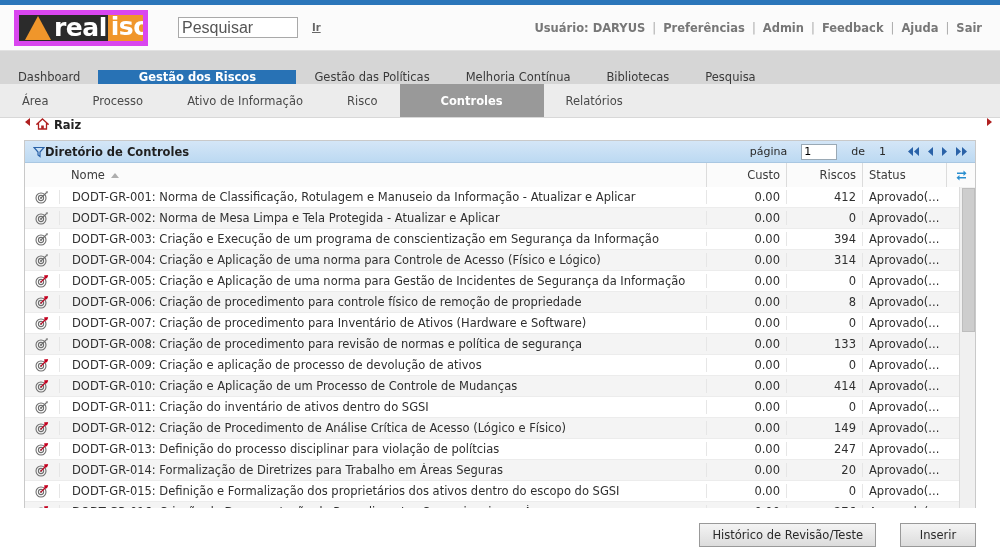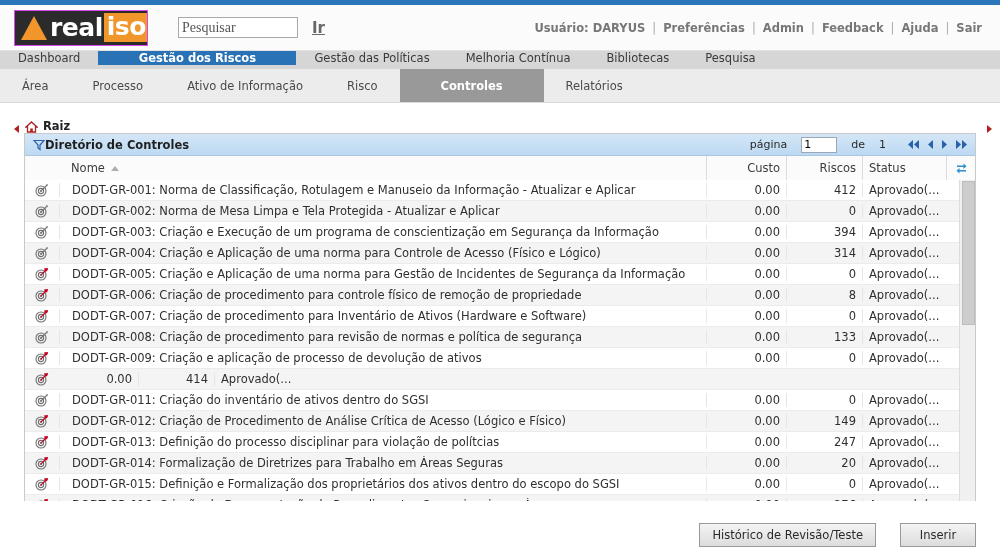--- a/index.html
+++ b/index.html
@@ -29,21 +29,21 @@
     border-bottom: 1px solid #e2e2e2;
     display: flex;
     align-items: center;
     position: relative;
   }
   .logo-box {
     margin-left: 14px;
     width: 134px;
     height: 36px;
     background: #2b2b2b;
-    border: 1px solid #d946ef;
+    border: 5px solid #d946ef;
     display: flex;
     align-items: center;
     box-sizing: border-box;
     overflow: hidden;
   }
   .logo-tri {
     width: 0; height: 0;
     margin-left: 6px;
     border-left: 13px solid transparent;
     border-right: 13px solid transparent;
@@ -72,30 +72,30 @@
   .search-wrap {
     margin-left: 30px;
     display: flex;
     align-items: center;
   }
   .search-input {
     width: 112px;
     height: 17px;
     border: 1px solid #a9a9a9;
     background: #fff;
-    font-size: 14px;
-    font-family: Liberation Serif, serif;
+    font-size: 16px;
+    font-family: Liberation Sans, sans-serif;
     color: #555;
     padding: 1px 3px;
     box-sizing: content-box;
     outline: none;
   }
   .go-link {
     margin-left: 14px;
-    font-size: 15px;
+    font-size: 10px;
     font-weight: bold;
     color: #666;
     text-decoration: underline;
     cursor: pointer;
   }
 
   .user-bar {
     position: absolute;
     right: 18px;
     top: 50%;
@@ -110,24 +110,24 @@
   .user-bar .ub-item { cursor: pointer; }
   .user-bar .ub-static { cursor: default; }
   .user-bar .sep {
     margin: 0 7px;
     color: #aaa;
     font-weight: normal;
   }
 
   
   .tabs-main {
-    height: 18px;
+    height: 33px;
     background: #d6d6d6;
     display: flex;
-    align-items: flex-start;
+    align-items: flex-end;
   }
   .tab-main {
     display: flex;
     align-items: center;
     justify-content: center;
     padding: 0 18px;
     font-size: 11.5px;
     color: #3a3a3a;
     cursor: pointer;
     white-space: nowrap;
@@ -159,24 +159,24 @@
   }
   .tab-sub.active {
     background: #999999;
     color: #ffffff;
     font-weight: bold;
     min-width: 100px;
   }
 
   
   .breadcrumb {
-    height: 30px;
-    display: flex;
-    align-items: flex-end;
-    padding-left: 14px;
+    height: 22px;
+    display: flex;
+    align-items: flex-start;
+    padding-left: 25px;
     background: #ffffff;
     position: relative;
   }
   .bc-arrow-left {
     width: 0; height: 0;
     border-top: 4px solid transparent;
     border-bottom: 4px solid transparent;
     border-right: 5px solid #b02020;
     margin-right: 6px;
     cursor: pointer;
@@ -625,20 +625,21 @@
       <div class="row alt">
         <div class="cell c-icon">
           <svg width="14" height="14" viewBox="0 0 14 14">
             <circle cx="6" cy="8" r="5" fill="none" stroke="#6e6e6e" stroke-width="1.1"></circle>
             <circle cx="6" cy="8" r="2.6" fill="none" stroke="#6e6e6e" stroke-width="1.1"></circle>
             <circle cx="6" cy="8" r="0.9" fill="#6e6e6e"></circle>
             <line x1="5.6" y1="8.4" x2="12.5" y2="1.6" stroke="#c3001f" stroke-width="1.3"></line>
             <path d="M9.2 1.2 L13.2 1.2 L12 4.2 L9.6 4.6 Z" fill="#c3001f"></path>
           </svg>
         </div>
+        <div class="cell c-nome">DODT-GR-010: Criação e Aplicação de um Processo de Controle de Mudanças</div>
         <div class="cell c-custo">0.00</div>
         <div class="cell c-riscos">414</div>
         <div class="cell c-status">Aprovado(...</div>
         <div class="cell c-pad"></div>
       </div>
       <div class="row">
         <div class="cell c-icon">
           <svg width="14" height="14" viewBox="0 0 14 14">
             <circle cx="6" cy="8" r="5" fill="none" stroke="#6e6e6e" stroke-width="1.1"></circle>
             <circle cx="6" cy="8" r="2.6" fill="none" stroke="#6e6e6e" stroke-width="1.1"></circle>

